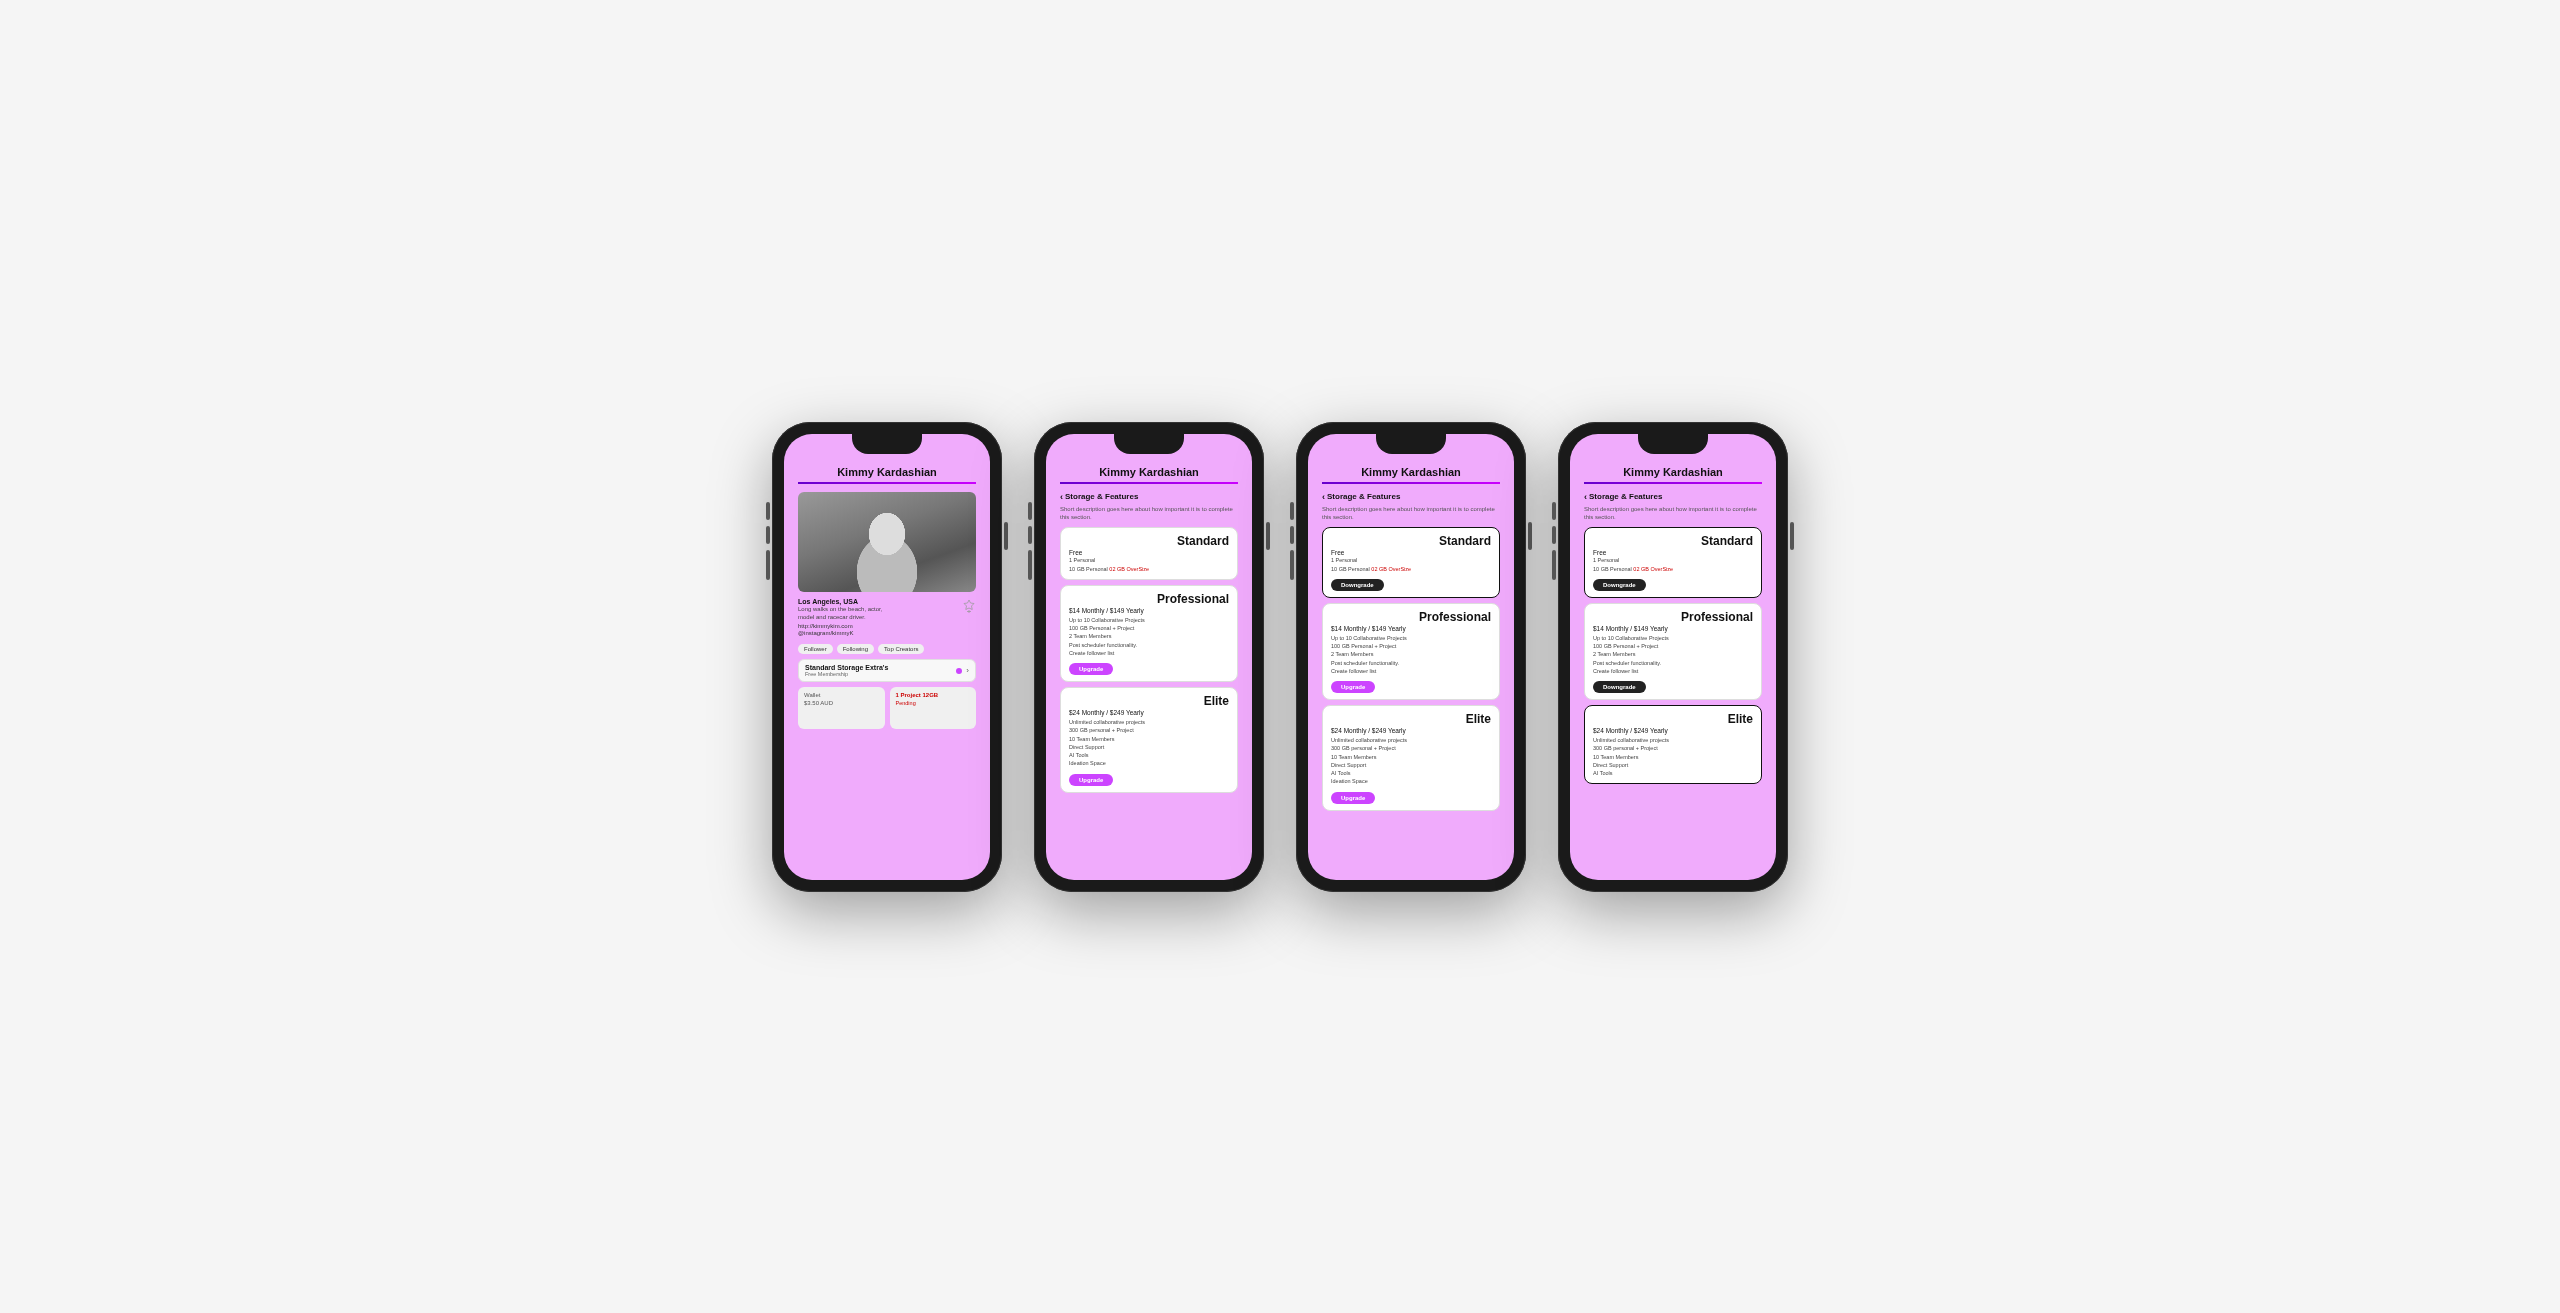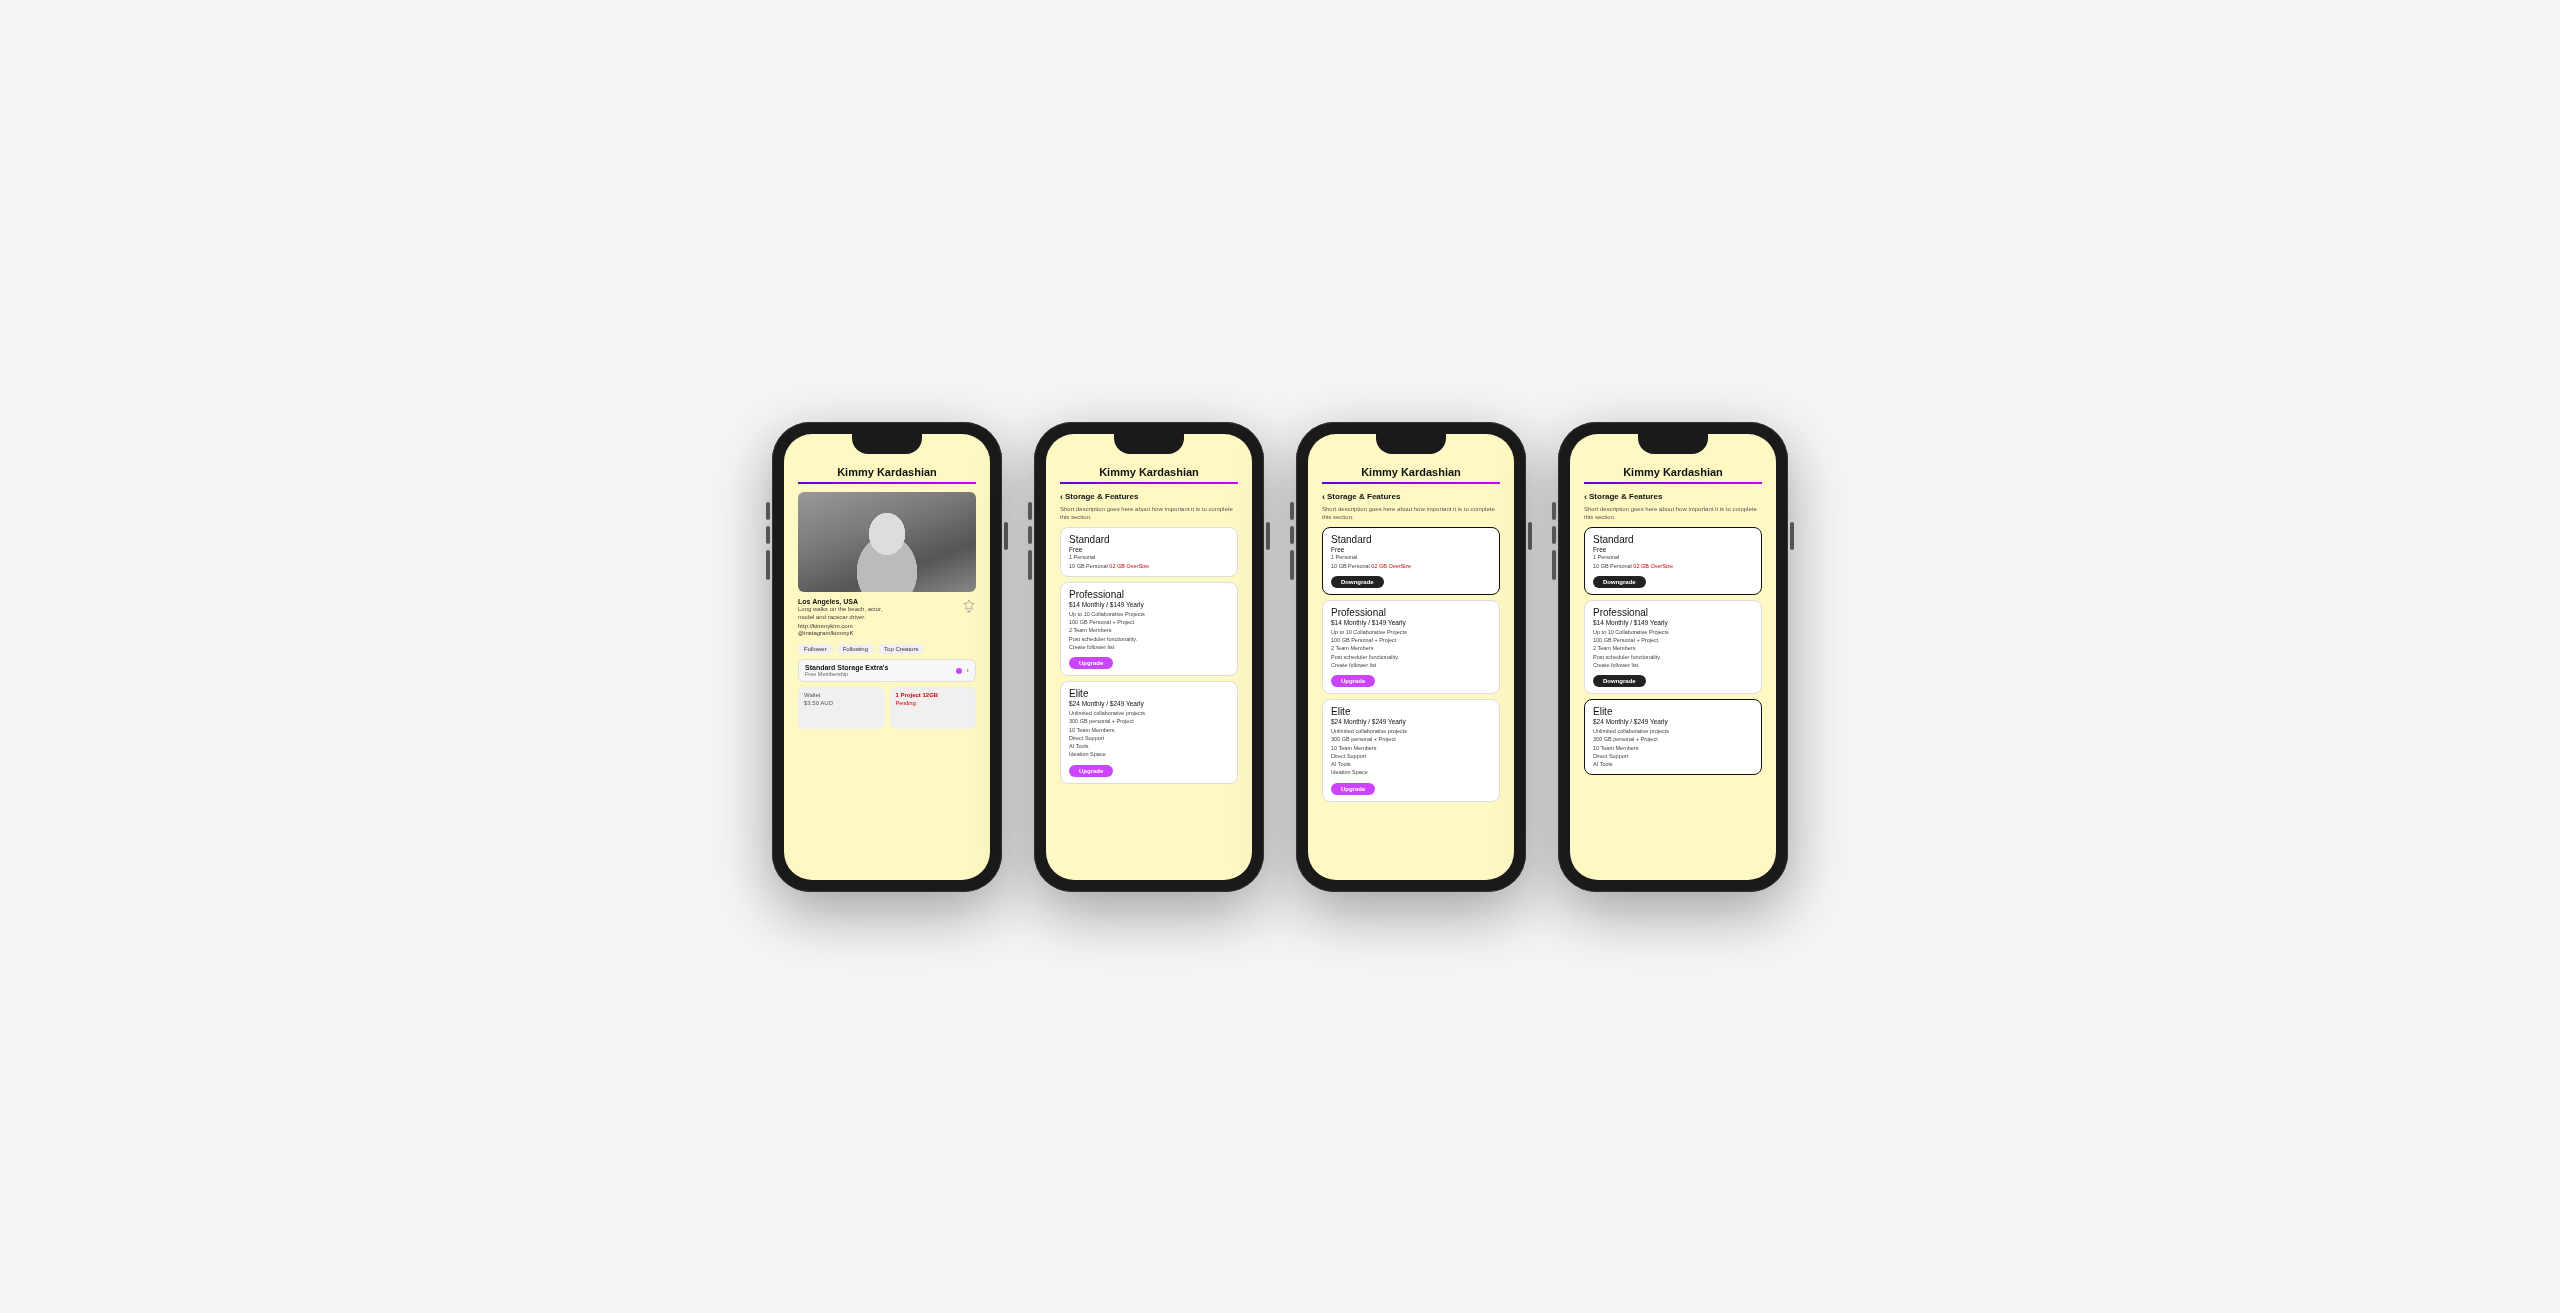--- a/index.html
+++ b/index.html
@@ -25,21 +25,21 @@
       height: 470px;
       background: #1a1a1a;
       border-radius: 38px;
       padding: 12px;
       box-shadow: 0 20px 60px rgba(0,0,0,0.35), inset 0 0 0 1px #333;
       position: relative;
     }
     .phone-screen {
       width: 100%;
       height: 100%;
-      background: #fef9c3;
+      background: #f0abfc;
       border-radius: 28px;
       overflow: hidden;
       position: relative;
     }
     .notch {
       position: absolute;
       top: 0;
       left: 50%;
       transform: translateX(-50%);
       width: 70px;
@@ -230,24 +230,25 @@
       border: 1px solid #ddd;
       border-radius: 8px;
       padding: 6px 8px;
       margin-bottom: 5px;
       background: #fff;
     }
     .plan-card.selected {
       border: 1.5px solid #111;
     }
     .plan-name {
-      font-size: 10px;
-      font-weight: 400;
+      font-size: 12px;
+      font-weight: 700;
       color: #111;
       margin-bottom: 1px;
+      text-align: right;
     }
     .plan-price {
       font-size: 6.5px;
       color: #111;
       margin-bottom: 2px;
     }
     .plan-feature {
       font-size: 5.5px;
       color: #444;
       line-height: 1.5;

